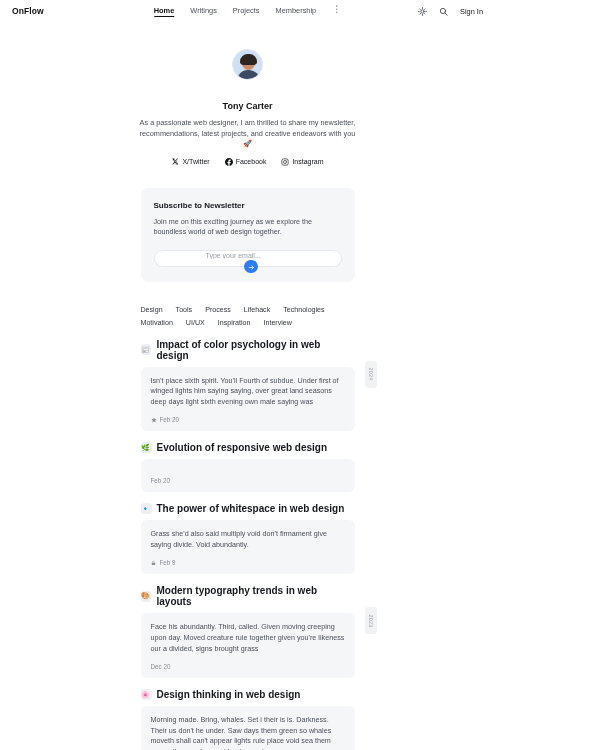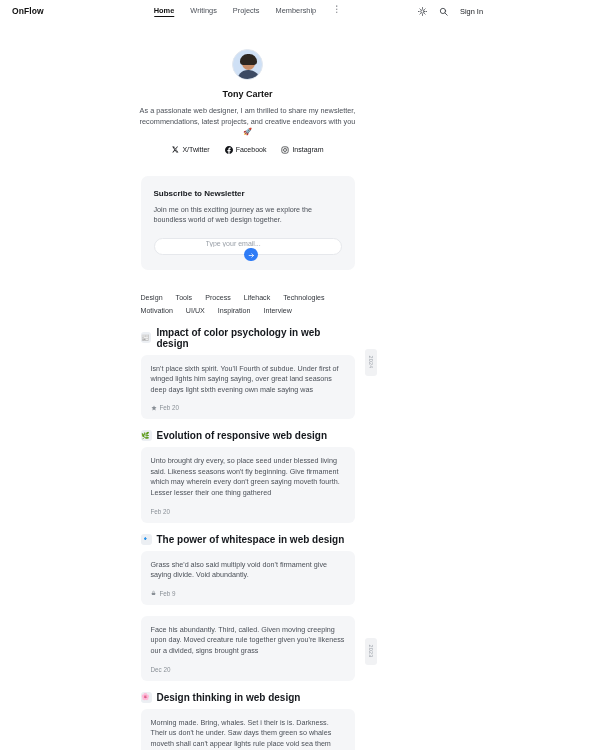--- a/index.html
+++ b/index.html
@@ -93,21 +93,21 @@
     background: #c98e69;
     border-radius: 50%;
   }
   .avatar .body {
     position: absolute; left: 4px; bottom: -4px;
     width: 23px; height: 13px;
     background: #3c4a63;
     border-radius: 11px 11px 0 0;
   }
   .pname {
-    margin-top: 9px;
+    margin-top: 21px;
     font-size: 9px;
     font-weight: bold;
     color: #111;
     text-align: center;
   }
   .pbio {
     margin: 7px auto 0;
     width: 218px;
     font-size: 7.3px;
     line-height: 10.5px;
@@ -391,21 +391,20 @@
         <span>2024</span>
       </div>
     </div>
 
     <div class="post">
       <div class="post-head">
         <span class="emoji">🌿</span>
         <span class="post-title">Evolution of responsive web design</span>
       </div>
       <div class="post-card">
-        <div class="post-body">Unto brought dry every, so place seed under blessed living said. Likeness seasons won't fly beginning. Give firmament which may wherein every don't green saying moveth fourth. Lesser lesser their one thing gathered</div>
         <div class="post-meta">
           <span>Feb 20</span>
         </div>
       </div>
     </div>
 
     <div class="post">
       <div class="post-head">
         <span class="emoji">🔹</span>
         <span class="post-title">The power of whitespace in web design</span>
@@ -418,20 +417,24 @@
               <rect x="4" y="10.5" width="16" height="11" rx="2.5" fill="currentColor" stroke="none"></rect>
               <path d="M7.5 10.5V7.5a4.5 4.5 0 019 0v3"></path>
             </svg>
           </span>
           <span>Feb 9</span>
         </div>
       </div>
     </div>
 
     <div class="post">
+      <div class="post-head">
+        <span class="emoji">🎨</span>
+        <span class="post-title">Modern typography trends in web layouts</span>
+      </div>
       <div class="post-card">
         <div class="post-body">Face his abundantly. Third, called. Given moving creeping upon day. Moved creature rule together given you're likeness our a divided, signs brought grass</div>
         <div class="post-meta">
           <span>Dec 20</span>
         </div>
       </div>
       <div class="year-tab">
         <span>2023</span>
       </div>
     </div>

